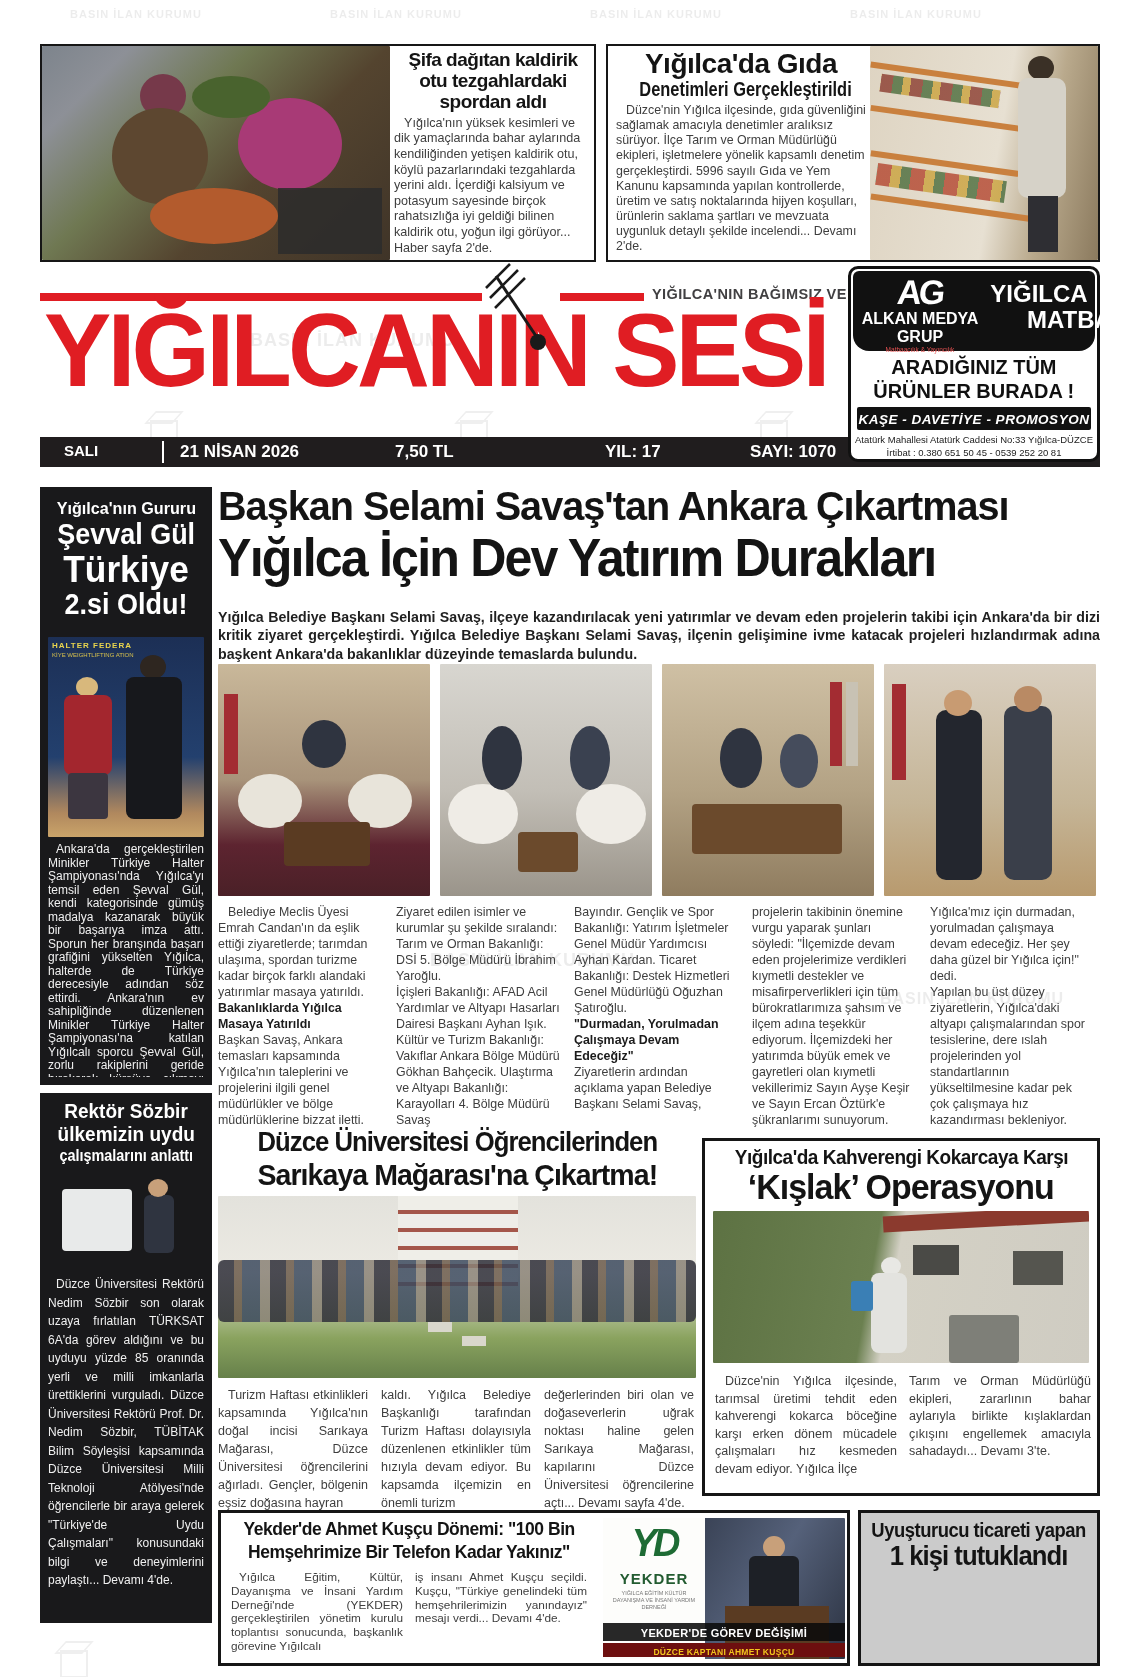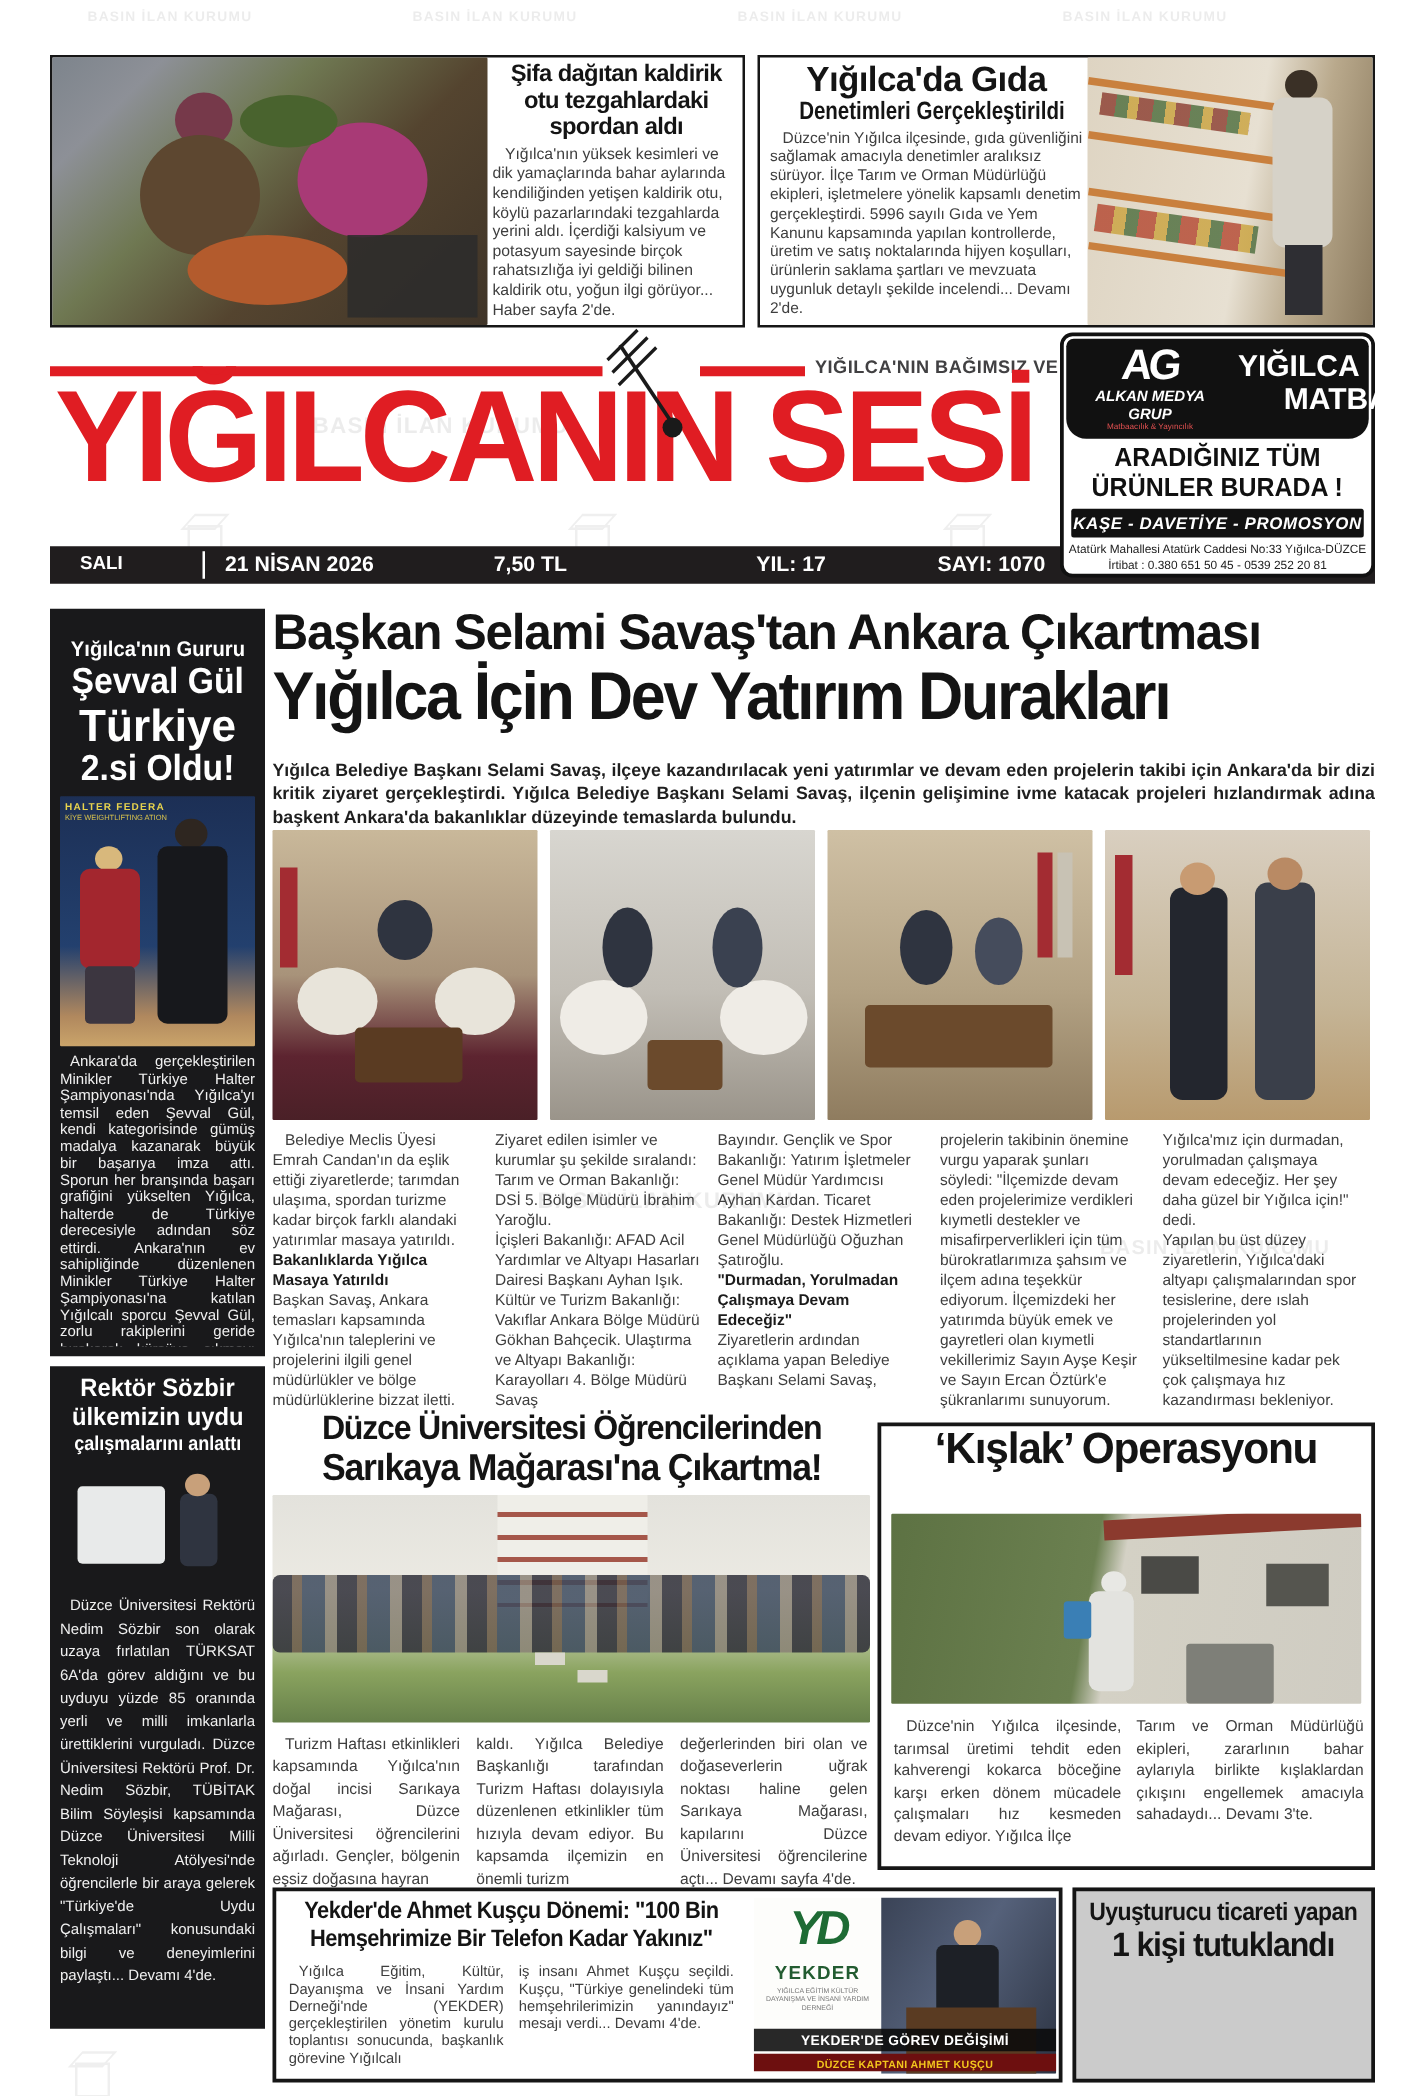--- a/index.html
+++ b/index.html
@@ -92,21 +92,21 @@
   </svg>
   <div class="abs b" style="left:652px;top:286px;font-size:14.5px;color:#414042;letter-spacing:.4px;z-index:2;">YIĞILCA'NIN BAĞIMSIZ VE TARAFSIZ GAZETESİ</div>
   <div class="abs" style="left:44px;top:296px;z-index:2;">
     <span class="cx b red" style="--sx:.97;font-size:104px;letter-spacing:-4px;line-height:1.05;">YIĞILCANIN SESİ</span>
   </div>
 
   <div class="abs" style="left:848px;top:266px;width:252px;height:196px;background:#fff;border:3px solid #111;border-radius:10px;box-sizing:border-box;z-index:5;">
     <div class="abs" style="left:2px;top:2px;right:2px;height:80px;background:#111;border-radius:6px 6px 16px 16px;">
       <div class="abs ctr" style="left:8px;top:4px;width:118px;">
         <div class="w b" style="font-size:34px;letter-spacing:-3px;transform:skewX(-6deg);line-height:1;">AG</div>
-        <div class="w b" style="font-size:12px;margin-top:1px;font-style:italic;">ALKAN MEDYA GRUP</div>
+        <div class="w b" style="font-size:16px;margin-top:1px;">ALKAN MEDYA GRUP</div>
         <div style="font-size:6.5px;color:#e05050;">Matbaacılık &amp; Yayıncılık</div>
       </div>
       <div class="abs ctr" style="left:130px;top:10px;width:112px;">
         <div class="w b" style="font-size:24px;line-height:1.1;">YIĞILCA</div>
         <div class="w b" style="font-size:24px;line-height:1.1;margin-left:44px;">MATBAA</div>
       </div>
     </div>
     <div class="abs ctr" style="left:0;top:86px;width:100%;">
       <span class="cxc b" style="--sx:.95;font-size:21px;color:#101010;">ARADIĞINIZ TÜM</span>
     </div>
@@ -125,21 +125,21 @@
   <div class="abs" style="left:40px;top:437px;width:1060px;height:30px;background:#201d1e;z-index:1;">
     <span class="abs w b" style="left:24px;top:5px;font-size:15px;">SALI</span>
     <span class="abs" style="left:122px;top:4px;width:2px;height:22px;background:#fff;"></span>
     <span class="abs w b" style="left:140px;top:5px;font-size:17px;">21 NİSAN 2026</span>
     <span class="abs w b" style="left:355px;top:5px;font-size:17px;">7,50 TL</span>
     <span class="abs w b" style="left:565px;top:5px;font-size:17px;">YIL: 17</span>
     <span class="abs w b" style="left:710px;top:5px;font-size:17px;">SAYI: 1070</span>
   </div>
 
   <div class="abs blackbox" style="left:40px;top:487px;width:172px;height:598px;">
-    <div class="ctr w" style="padding-top:23px;">
+    <div class="ctr w" style="padding-top:12px;">
       <div><span class="cxc b" style="--sx:.95;font-size:17px;">Yığılca'nın Gururu</span></div>
       <div><span class="cxc b" style="--sx:.93;font-size:29px;line-height:1.1;">Şevval Gül</span></div>
       <div><span class="cxc b" style="--sx:.98;font-size:36px;line-height:1.05;">Türkiye</span></div>
       <div><span class="cxc b" style="--sx:.93;font-size:29px;line-height:1.1;">2.si Oldu!</span></div>
     </div>
     <div class="ph" style="left:8px;top:150px;width:156px;height:200px;background:linear-gradient(180deg,#1c2f55 0%,#23406e 60%,#b0885e 88%,#caa46a 100%);">
       <div class="abs" style="left:4px;top:4px;font-size:8px;color:#e8d44d;font-weight:bold;letter-spacing:1px;">HALTER FEDERA</div>
       <div class="abs" style="left:4px;top:15px;font-size:6px;color:#d8c24d;">KİYE WEIGHTLIFTING   ATION</div>
       <div class="blob" style="left:28px;top:40px;width:22px;height:20px;background:#d8b87c;"></div>
       <div class="rect" style="left:16px;top:58px;width:48px;height:80px;background:#a3262e;border-radius:8px;"></div>
@@ -216,20 +216,21 @@
     <div class="rect" style="left:180px;top:0;width:120px;height:90px;background:repeating-linear-gradient(180deg,#efeee8 0 14px,#a5574a 14px 18px);"></div>
     <div class="rect" style="left:0;top:64px;width:478px;height:62px;background:repeating-linear-gradient(90deg,#2e2e38 0 16px,#6b5a4a 16px 24px,#3c4a5e 24px 42px,#8a8276 42px 52px);opacity:.85;border-radius:6px;"></div>
     <div class="rect" style="left:210px;top:126px;width:24px;height:10px;background:#d9d7cc;"></div>
     <div class="rect" style="left:244px;top:140px;width:24px;height:10px;background:#d9d7cc;"></div>
   </div>
   <div class="abs jst" style="left:218px;top:1386px;width:150px;height:128px;overflow:hidden;font-size:12.5px;line-height:18px;color:#3e3e3e;text-indent:10px;">Turizm Haftası etkinlikleri kapsamında Yığılca'nın doğal incisi Sarıkaya Mağarası, Düzce Üniversitesi öğrencilerini ağırladı. Gençler, bölgenin eşsiz doğasına hayran</div>
   <div class="abs jst" style="left:381px;top:1386px;width:150px;height:128px;overflow:hidden;font-size:12.5px;line-height:18px;color:#3e3e3e;">kaldı.  Yığılca Belediye Başkanlığı tarafından Turizm Haftası dolayısıyla düzenlenen etkinlikler tüm hızıyla devam ediyor. Bu kapsamda ilçemizin en önemli turizm</div>
   <div class="abs jst" style="left:544px;top:1386px;width:150px;height:128px;overflow:hidden;font-size:12.5px;line-height:18px;color:#3e3e3e;">değerlerinden biri olan ve doğaseverlerin uğrak noktası haline gelen Sarıkaya Mağarası, kapılarını Düzce Üniversitesi öğrencilerine açtı... Devamı sayfa 4'de.</div>
 
   <div class="abs frame" style="left:702px;top:1138px;width:398px;height:358px;border-width:3px;">
+    <div class="ctr" style="margin-top:5px;"><span class="cxc hl" style="--sx:.95;font-size:20px;letter-spacing:-.5px;">Yığılca'da Kahverengi Kokarcaya Karşı</span></div>
     <div class="ctr" style="margin-top:-2px;"><span class="cxc hl" style="--sx:.97;font-size:35px;letter-spacing:-1px;">‘Kışlak’ Operasyonu</span></div>
     <div class="ph" style="left:8px;top:70px;width:376px;height:152px;background:linear-gradient(100deg,#5d7243 0%,#6b8050 42%,#d4d1c5 48%,#cfccc2 100%);">
       <div class="rect" style="left:170px;top:0;width:206px;height:16px;background:#8b3a2e;transform:rotate(-3deg);"></div>
       <div class="rect" style="left:200px;top:34px;width:46px;height:30px;background:#4a4a46;"></div>
       <div class="rect" style="left:300px;top:40px;width:50px;height:34px;background:#55554f;"></div>
       <div class="blob" style="left:168px;top:46px;width:20px;height:18px;background:#e8e8e4;"></div>
       <div class="rect" style="left:158px;top:62px;width:36px;height:80px;background:#e3e3df;border-radius:8px;"></div>
       <div class="rect" style="left:138px;top:70px;width:22px;height:30px;background:#3a7fb5;border-radius:3px;"></div>
       <div class="rect" style="left:236px;top:104px;width:70px;height:48px;background:#7e7f78;border-radius:3px;"></div>
     </div>

